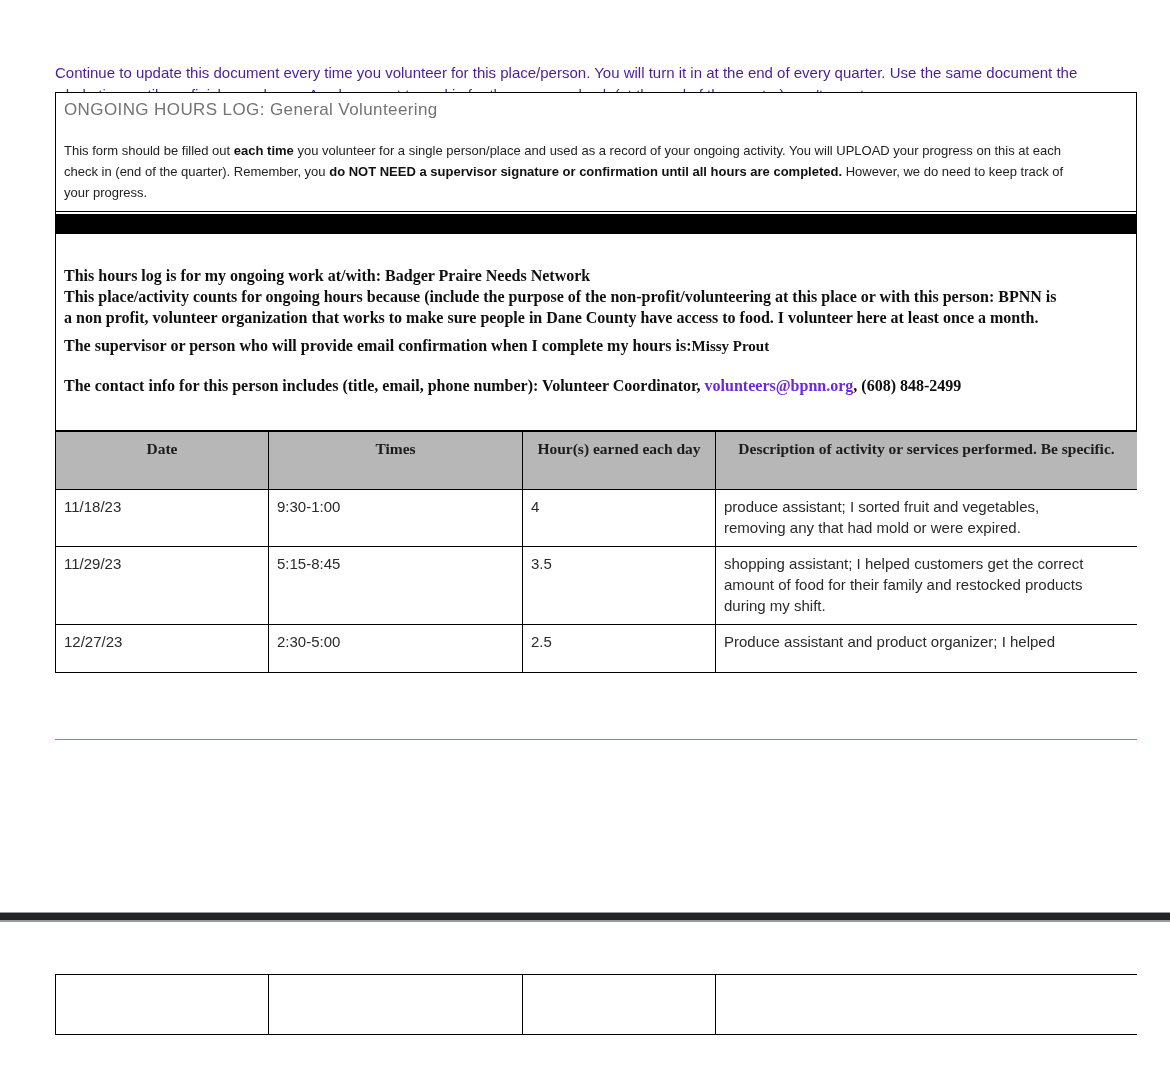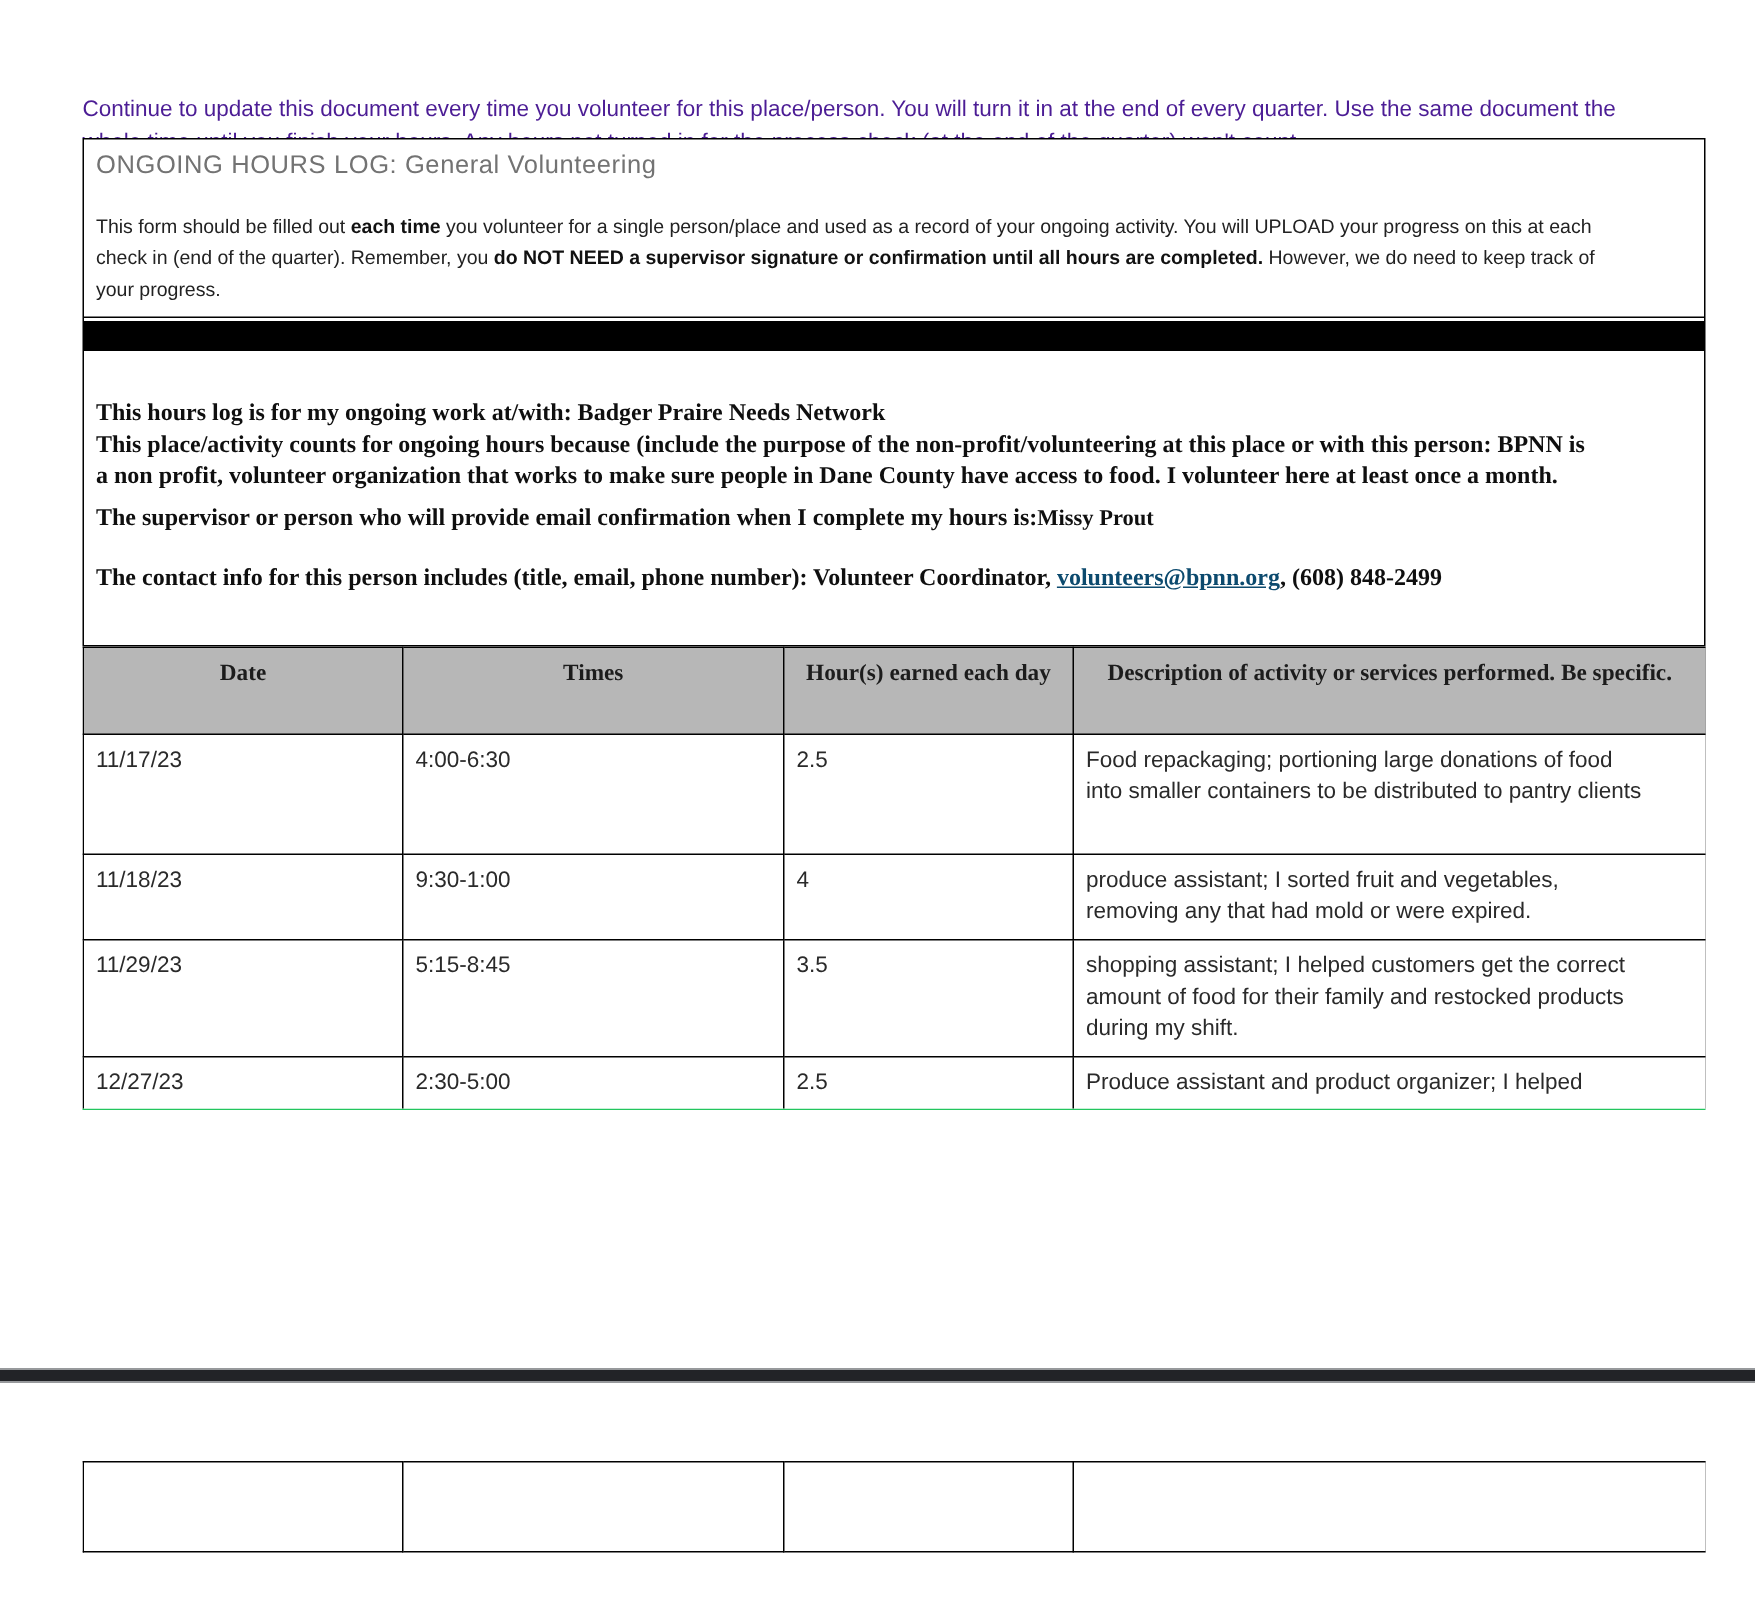--- a/index.html
+++ b/index.html
@@ -33,21 +33,21 @@
   .black-row { height:20px; background:#000; margin-top:2px; }
   .box-info {
     padding:31px 8px 0 8px;
     font-family:"Liberation Serif", serif; font-weight:bold;
     font-size:16px; line-height:21px; color:#0f0f0f;
   }
   .box-info .wrapblock { width:1002px; }
   .supervisor-line { margin-top:7px; }
   .supervisor-name { font-size:15px; }
   .contact-line { margin-top:18px; width:1002px; }
-  .email-link { color:#0c4a6e; text-decoration:underline; cursor:pointer; }
+  .email-link { color:#6d28d9; cursor:pointer; }
 
   
   .table1-wrap {
     position:absolute; left:55px; top:431px; width:1082px; height:309px;
     overflow:hidden; border-bottom:1px solid #22c55e;
   }
   .table2-wrap {
     position:absolute; left:55px; top:974px; width:1082px; height:93px;
     overflow:hidden;
   }
@@ -112,26 +112,20 @@
         <col class="c3">
         <col class="c4">
       </colgroup>
     <tbody>
         <tr style="height:58px;">
       <th>Date</th>
       <th>Times</th>
       <th>Hour(s) earned each day</th>
       <th>Description of activity or services performed. Be specific.</th>
     </tr>
-    <tr style="height:80px;">
-      <td>11/17/23</td>
-      <td>4:00-6:30</td>
-      <td>2.5</td>
-      <td class="desc">Food repackaging; portioning large donations of food into smaller containers to be distributed to pantry clients</td>
-    </tr>
     <tr style="height:57px;">
       <td>11/18/23</td>
       <td>9:30-1:00</td>
       <td>4</td>
       <td class="desc">produce assistant; I sorted fruit and vegetables, removing any that had mold or were expired.</td>
     </tr>
     <tr style="height:78px;">
       <td>11/29/23</td>
       <td>5:15-8:45</td>
       <td>3.5</td>

